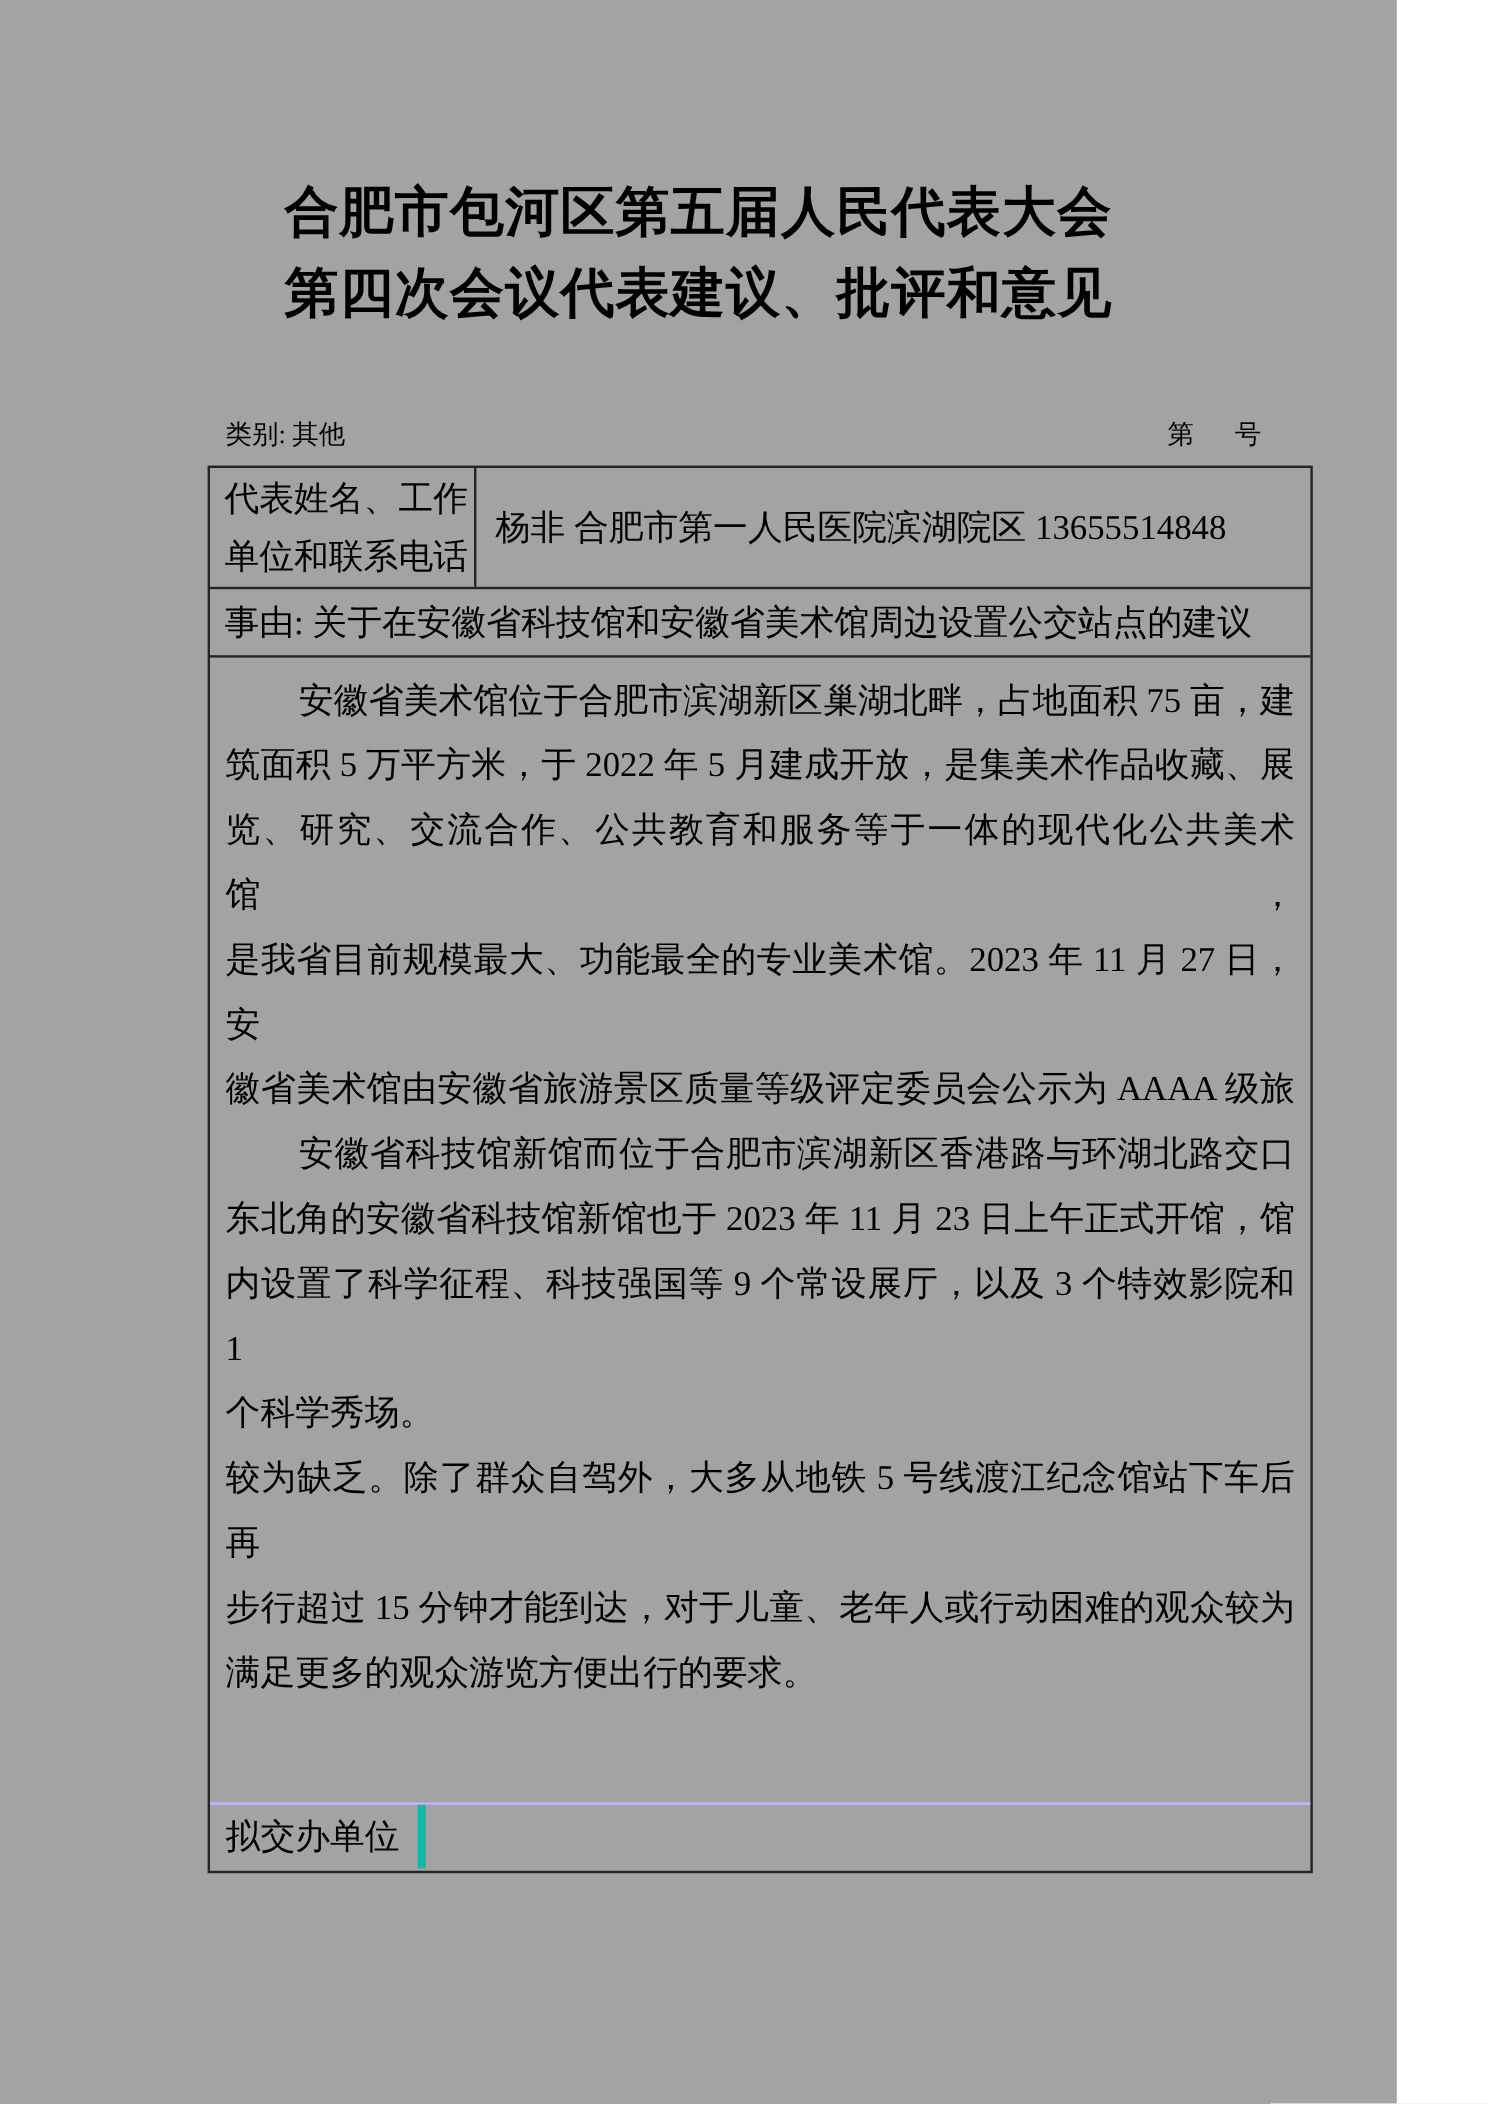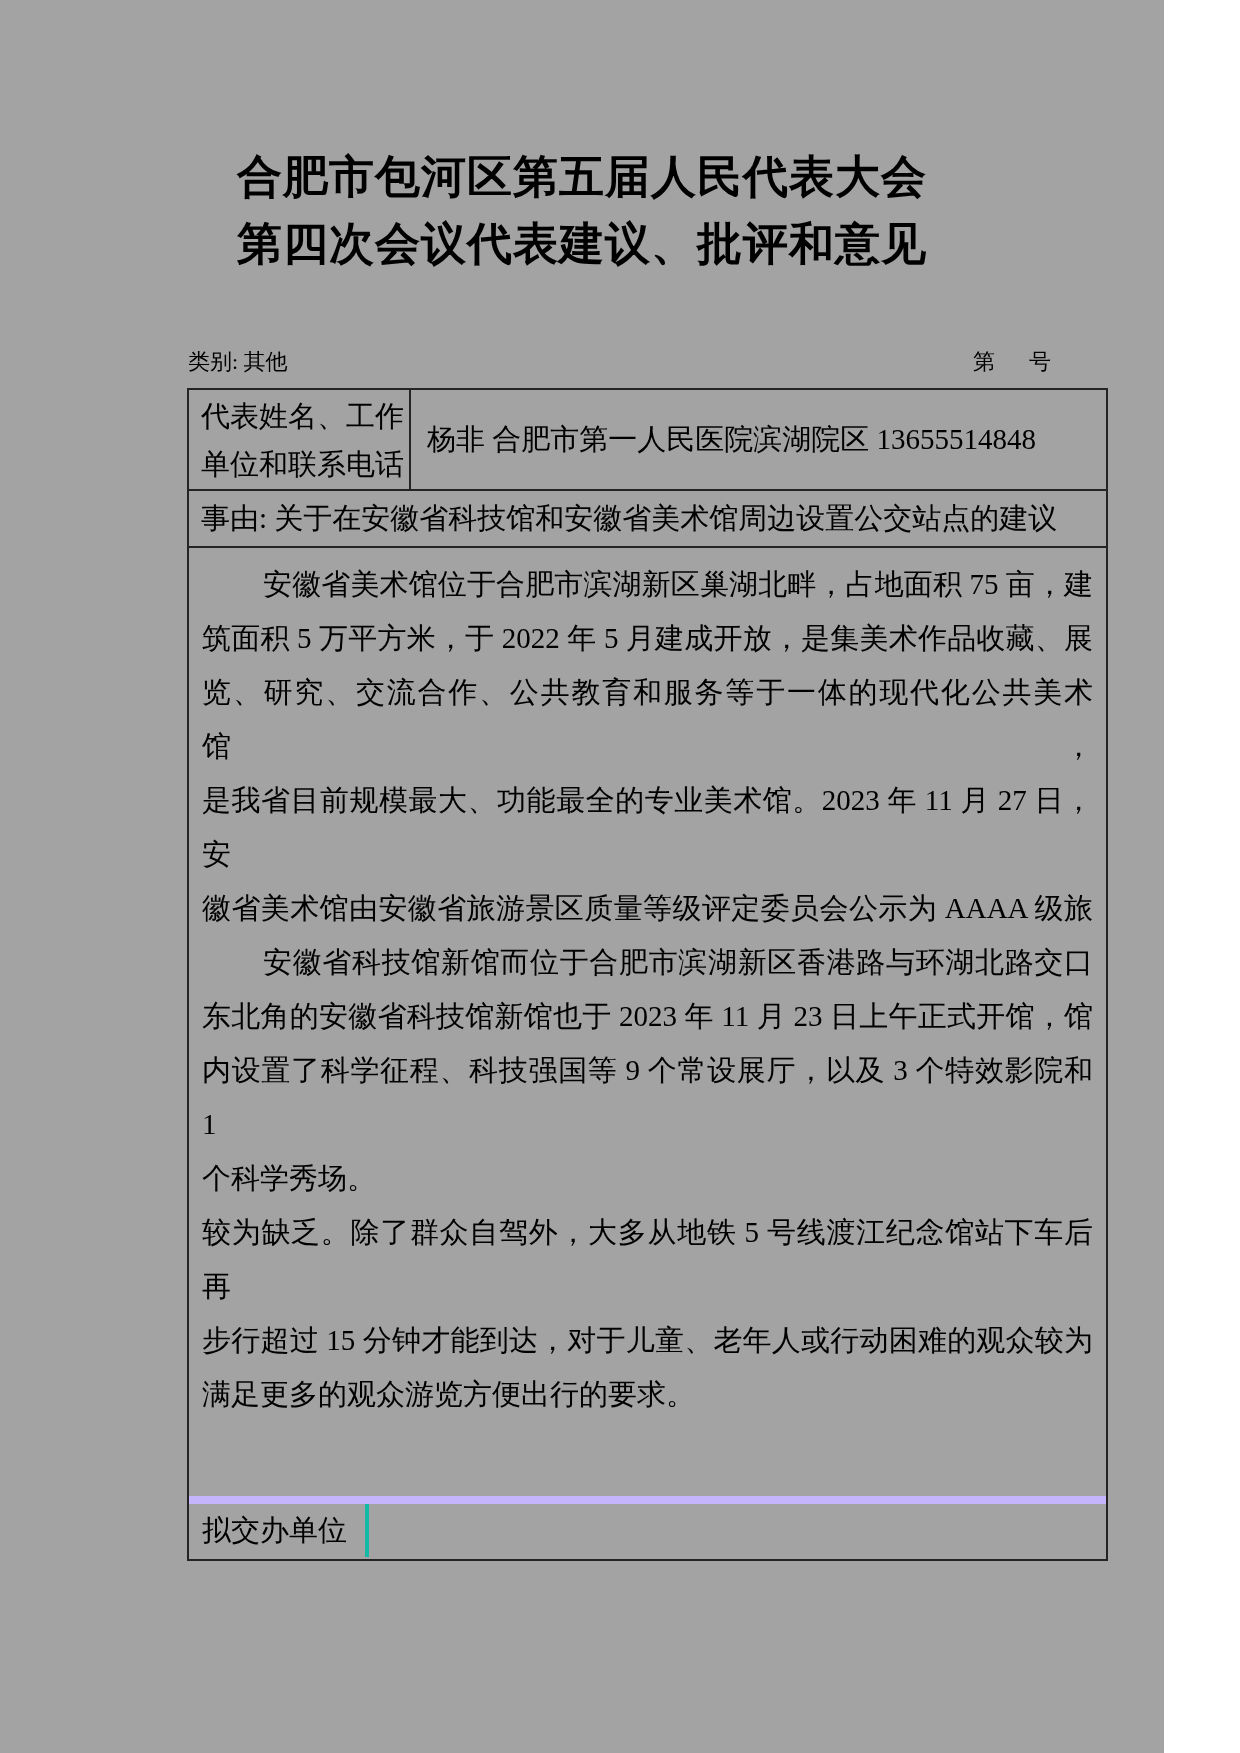--- a/index.html
+++ b/index.html
@@ -20,21 +20,21 @@
     letter-spacing:1px;
   }
   .meta {
     position:absolute; top:345px; left:188px; width:920px;
     display:flex; justify-content:space-between;
     font-size:22px; line-height:34px;
   }
   .meta .num { padding-right:57px; white-space:nowrap; }
   .meta .num .gap { display:inline-block; width:34px; }
   .doc-table {
-    position:absolute; top:388px; left:187px; width:921px; height:1173px;
+    position:absolute; top:388px; left:173px; width:921px; height:1173px;
     box-sizing:border-box;
     border:2px solid #242424;
     font-size:29px;
   }
   .row1 { display:flex; height:101px; border-bottom:2px solid #242424; box-sizing:border-box; }
   .row1 .cell-label {
     width:222px; box-sizing:border-box;
     border-right:2px solid #242424;
     padding-left:12px;
     display:flex; flex-direction:column; justify-content:center;
@@ -42,34 +42,34 @@
   }
   .row1 .cell-value {
     flex:1; display:flex; align-items:center;
     padding-left:16px;
   }
   .row2 {
     height:57px; border-bottom:2px solid #242424; box-sizing:border-box;
     display:flex; align-items:center; padding-left:12px;
   }
   .row3 {
-    height:956px; border-bottom:8px solid #c4b5fd; box-sizing:border-box;
+    height:956px; border-bottom:2px solid #c4b5fd; box-sizing:border-box;
     padding:9px 13px 0 13px;
   }
   .row3 .bodyline {
     line-height:54px;
     text-align:justify;
     text-align-last:justify;
   }
   .row3 .bodyline.pfirst { text-indent:61px; }
   .row3 .bodyline.plast { text-align-last:left; }
   .row4 { display:flex; height:53px; }
   .row4 .cell-label {
     width:180px; box-sizing:border-box;
-    border-right:4px solid #14b8a6;
+    border-right:7px solid #14b8a6;
     display:flex; align-items:center;
     padding-left:13px;
   }
   .row4 .cell-value { flex:1; }
 </style>
 </head>
 <body>
 
 <div class="page">
 

